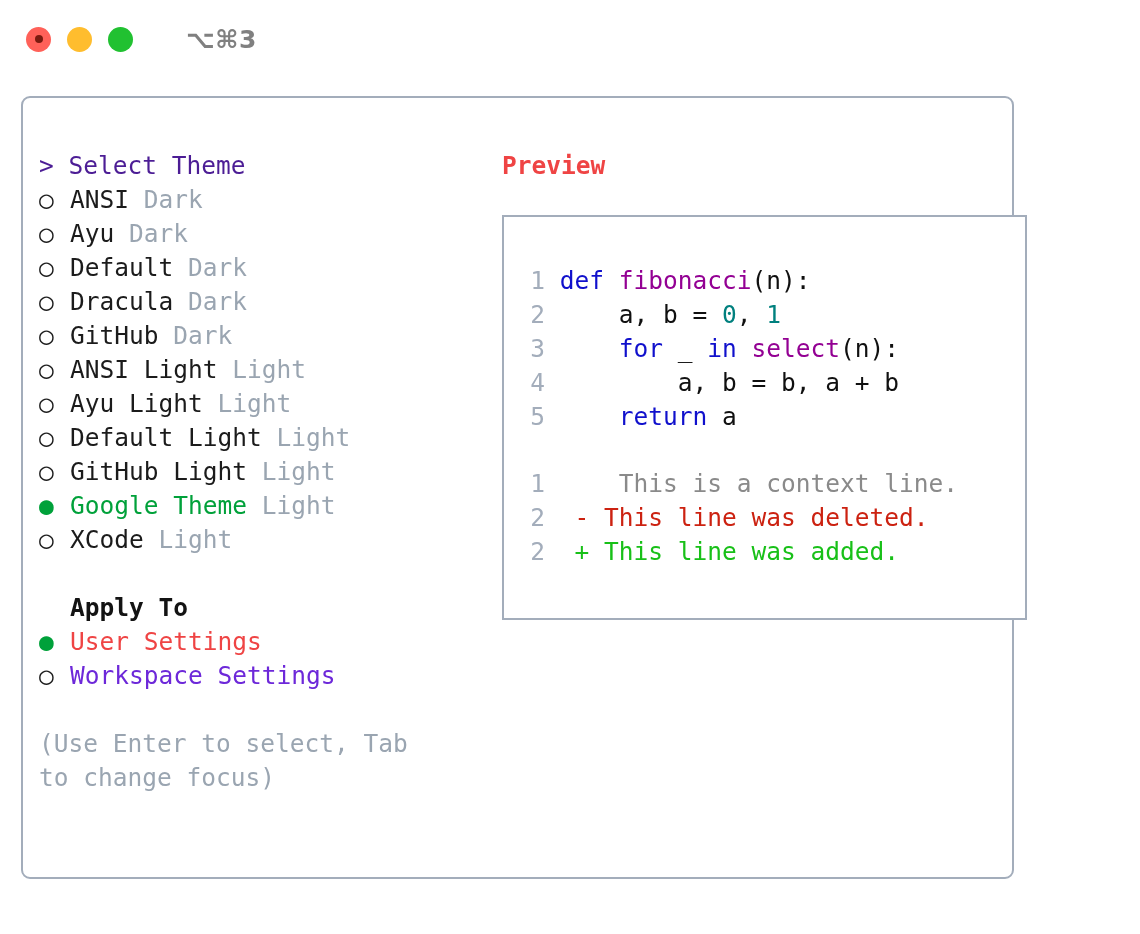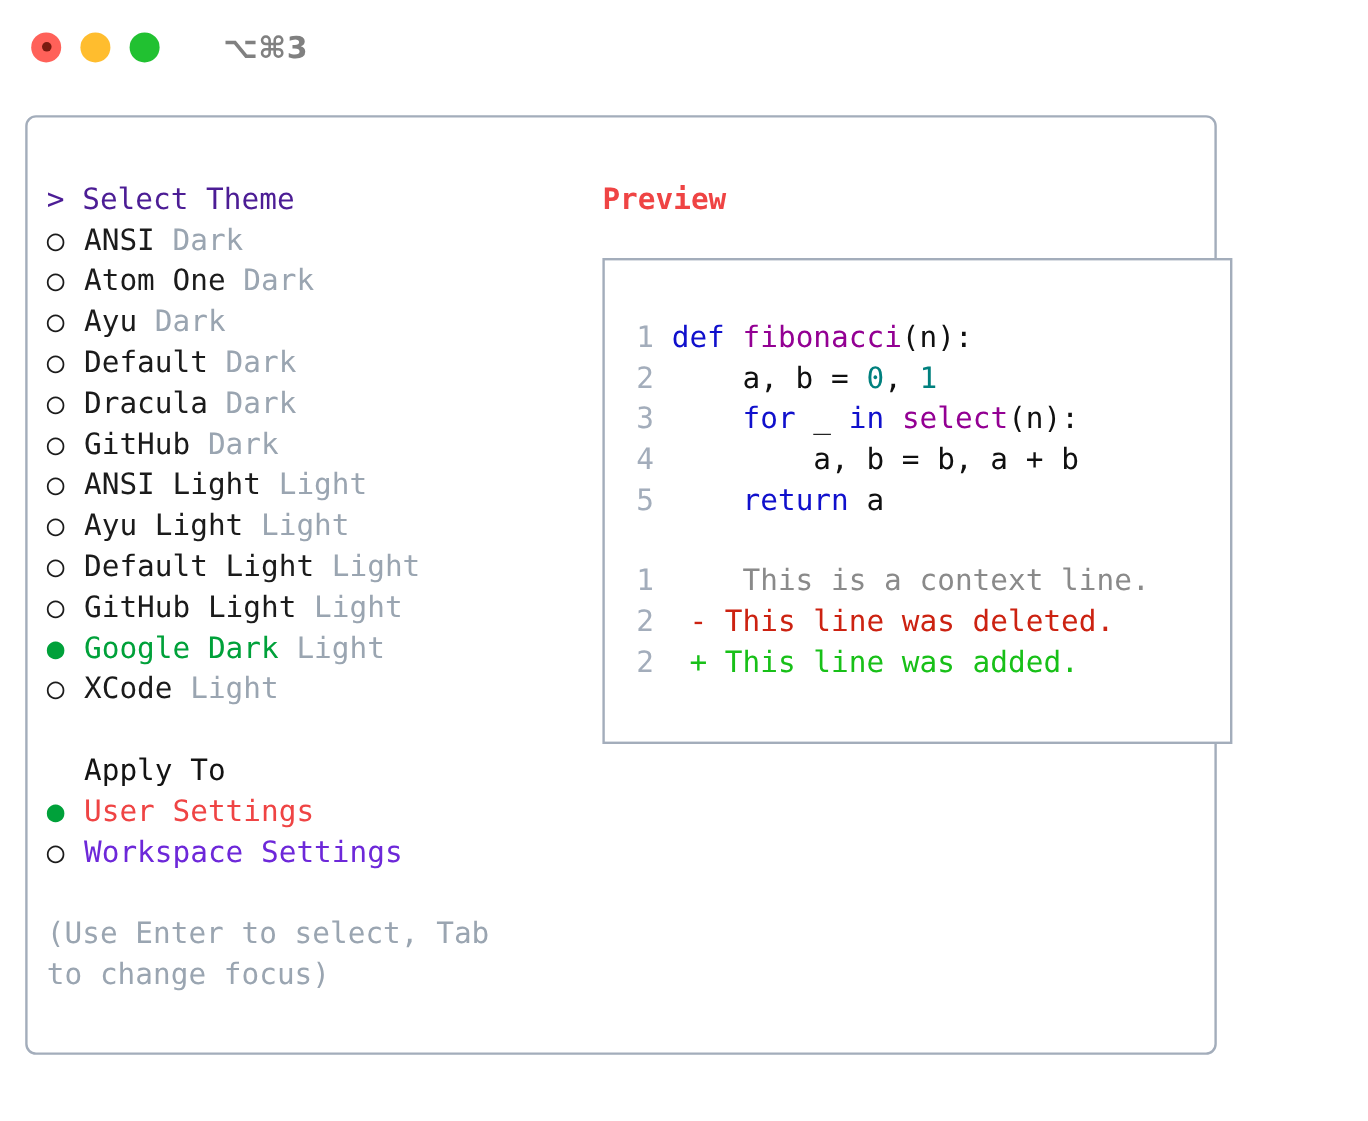--- a/index.html
+++ b/index.html
@@ -103,20 +103,21 @@
   }
   .marker.sel { color: #00a13a; }
   .theme-name { color: #1b1b1b; }
   .theme-row.selected .theme-name { color: #00a13a; }
   .theme-kind { color: #9aa5b1; }
 
   #apply-section { margin-top: 34px; }
   #apply-to-header {
     color: #131313;
     padding-left: 31px;
+    font-weight: bold;
   }
   .apply-name { color: #6d28d9; }
   .apply-row.selected .apply-name { color: #ef4444; }
 
   #hint-block {
     margin-top: 34px;
     color: #9aa5b1;
     font-size: 24.5px;
     line-height: 34px;
     width: 410px;
@@ -192,30 +193,29 @@
   </div>
 
   <div id="main-panel">
 
     <div id="theme-column">
 
       <div class="row" id="select-theme-header">&gt; Select Theme</div>
 
       <div id="theme-list">
           <div class="row theme-row"><span class="marker">○</span><span class="theme-name">ANSI</span><span class="theme-kind"> Dark</span></div>
-          <div class="row theme-row"><span class="marker">○</span><span class="theme-name">Atom One</span><span class="theme-kind"> Dark</span></div>
           <div class="row theme-row"><span class="marker">○</span><span class="theme-name">Ayu</span><span class="theme-kind"> Dark</span></div>
           <div class="row theme-row"><span class="marker">○</span><span class="theme-name">Default</span><span class="theme-kind"> Dark</span></div>
           <div class="row theme-row"><span class="marker">○</span><span class="theme-name">Dracula</span><span class="theme-kind"> Dark</span></div>
           <div class="row theme-row"><span class="marker">○</span><span class="theme-name">GitHub</span><span class="theme-kind"> Dark</span></div>
           <div class="row theme-row"><span class="marker">○</span><span class="theme-name">ANSI Light</span><span class="theme-kind"> Light</span></div>
           <div class="row theme-row"><span class="marker">○</span><span class="theme-name">Ayu Light</span><span class="theme-kind"> Light</span></div>
           <div class="row theme-row"><span class="marker">○</span><span class="theme-name">Default Light</span><span class="theme-kind"> Light</span></div>
           <div class="row theme-row"><span class="marker">○</span><span class="theme-name">GitHub Light</span><span class="theme-kind"> Light</span></div>
-          <div class="row theme-row selected"><span class="marker sel">●</span><span class="theme-name">Google Dark</span><span class="theme-kind"> Light</span></div>
+          <div class="row theme-row selected"><span class="marker sel">●</span><span class="theme-name">Google Theme</span><span class="theme-kind"> Light</span></div>
           <div class="row theme-row"><span class="marker">○</span><span class="theme-name">XCode</span><span class="theme-kind"> Light</span></div>
         </div>
 
       <div id="apply-section">
         <div class="row" id="apply-to-header">Apply To</div>
         <div id="apply-list">
             <div class="row apply-row selected"><span class="marker sel">●</span><span class="apply-name">User Settings</span></div>
             <div class="row apply-row"><span class="marker">○</span><span class="apply-name">Workspace Settings</span></div>
           </div>
       </div>

